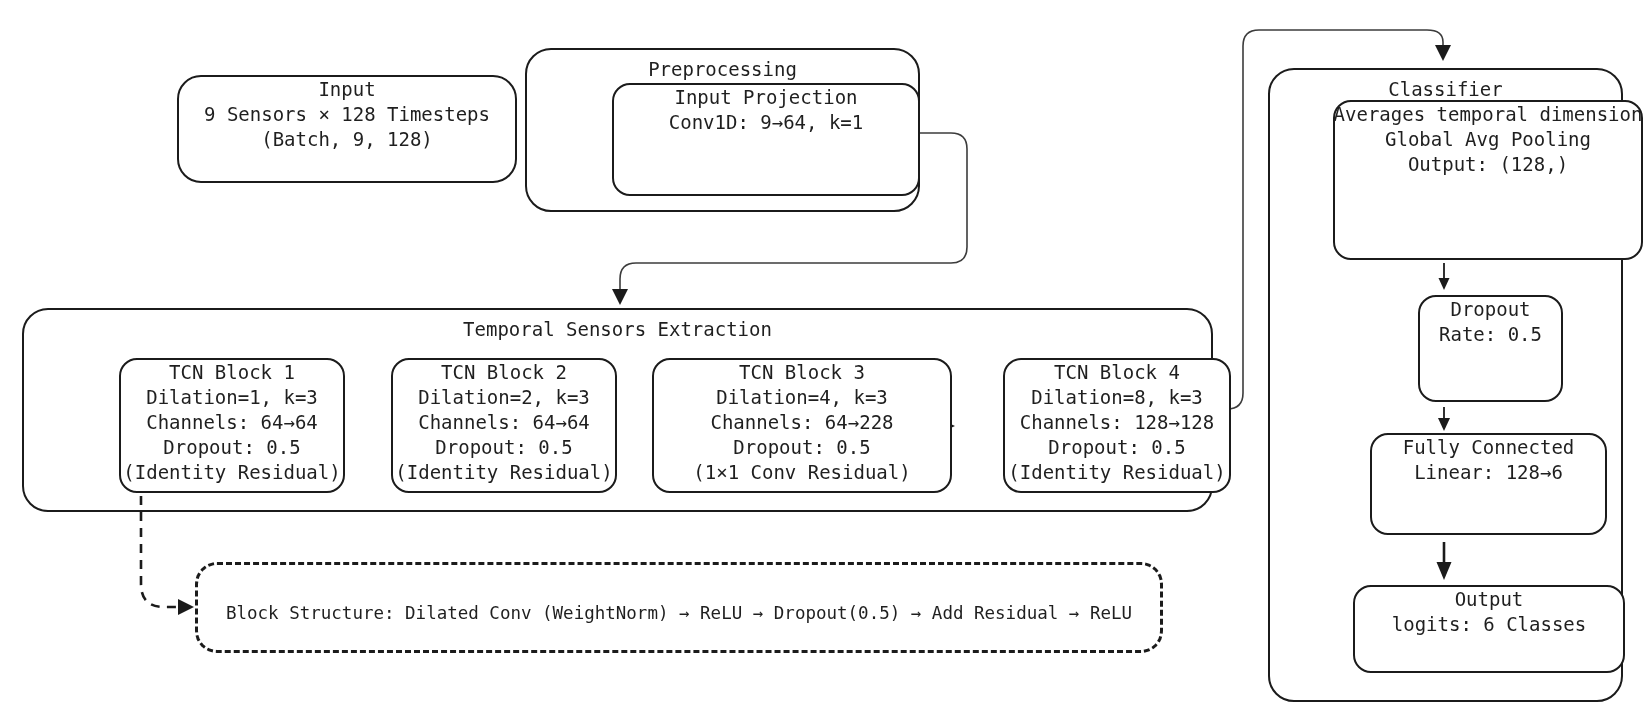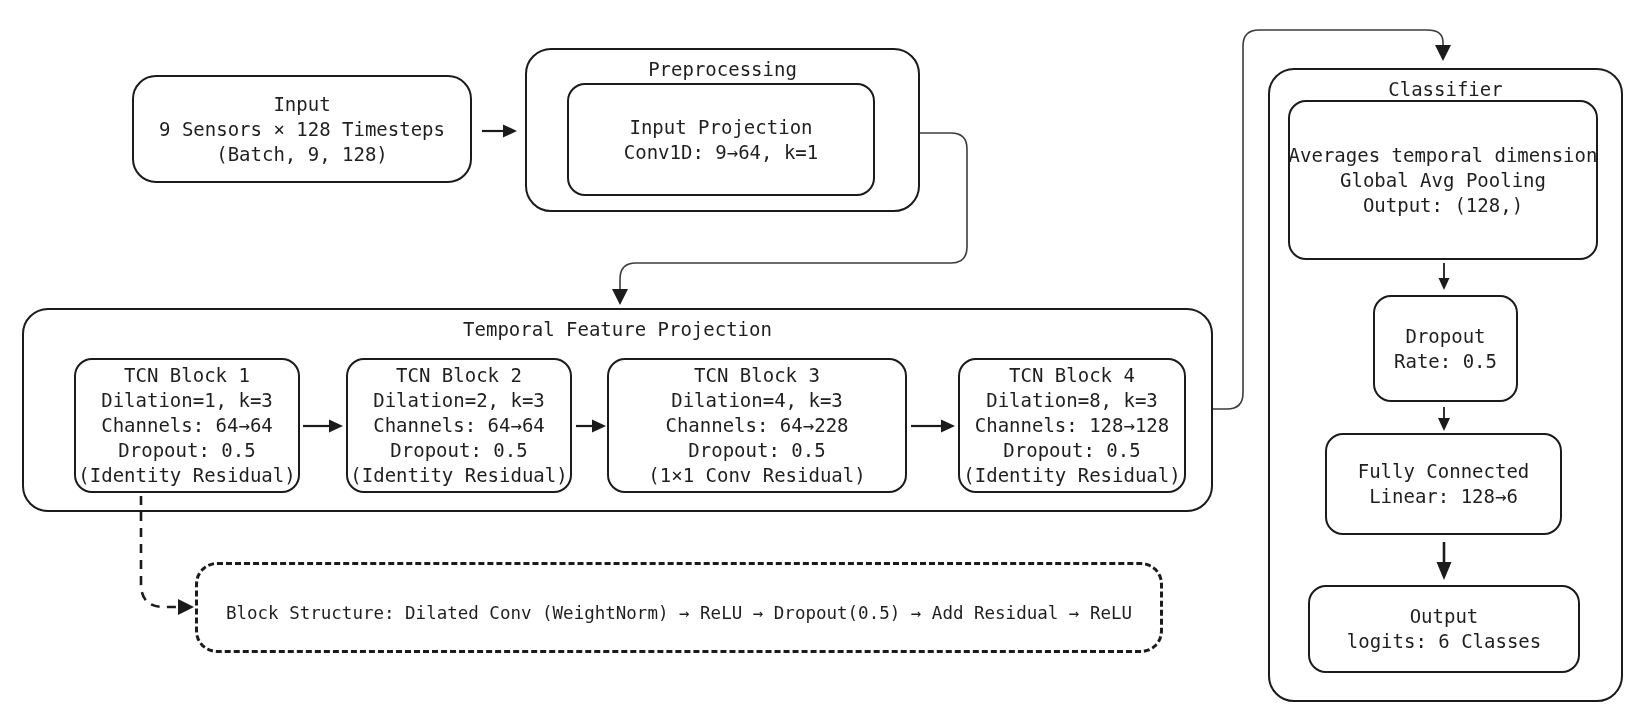--- a/index.html
+++ b/index.html
@@ -5,21 +5,21 @@
   html,body{margin:0;padding:0;background:#ffffff;}
   .canvas{
     position:relative;width:1645px;height:721px;background:#ffffff;overflow:hidden;
     font-family:"DejaVu Sans Mono","Liberation Mono",monospace;color:#1f1f1f;
   }
   .connectors{position:absolute;left:0;top:0;width:1645px;height:721px;pointer-events:none;}
   .box{
     position:absolute;box-sizing:border-box;border:2.5px solid #1b1b1b;background:#ffffff;
   }
   .node{
-    border-radius:18px;display:flex;flex-direction:column;justify-content:center;align-items:center;
+    border-radius:18px;display:flex;flex-direction:column;align-items:center;margin-left:45px;
   }
   .container-box{border-radius:26px;background:transparent;}
   .ctitle{
     position:absolute;top:7px;left:0;right:0;text-align:center;font-size:19px;line-height:25px;white-space:nowrap;
   }
   .line{font-size:19px;line-height:25px;white-space:nowrap;text-align:center;}
   .note-box{
     border:3px dashed #1b1b1b;border-radius:22px;display:flex;justify-content:center;align-items:center;background:transparent;
   }
   .note-box .line{font-size:17.5px;margin-top:11px;}
@@ -87,21 +87,21 @@
 
   <div class="box container-box" style="left:525px;top:48px;width:395px;height:164px">
     <div class="ctitle">Preprocessing</div>
   </div>
   <div class="box node" style="left:567px;top:83px;width:308px;height:113px">
     <div class="line">Input Projection</div>
     <div class="line">Conv1D: 9→64, k=1</div>
   </div>
 
   <div class="box container-box" style="left:22px;top:308px;width:1191px;height:204px">
-    <div class="ctitle">Temporal Feature Projection</div>
+    <div class="ctitle">Temporal Sensors Extraction</div>
   </div>
 
   <div class="box node" style="left:74px;top:358px;width:226px;height:135px">
     <div class="line">TCN Block 1</div>
     <div class="line">Dilation=1, k=3</div>
     <div class="line">Channels: 64→64</div>
     <div class="line">Dropout: 0.5</div>
     <div class="line">(Identity Residual)</div>
   </div>
 

